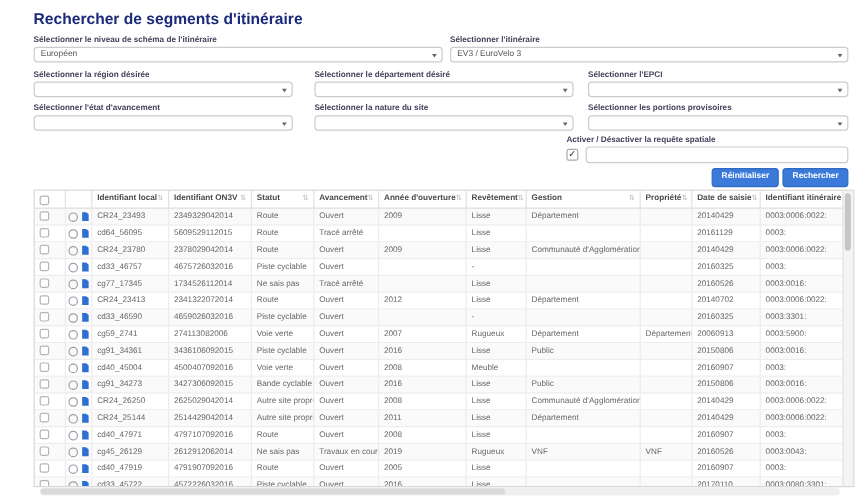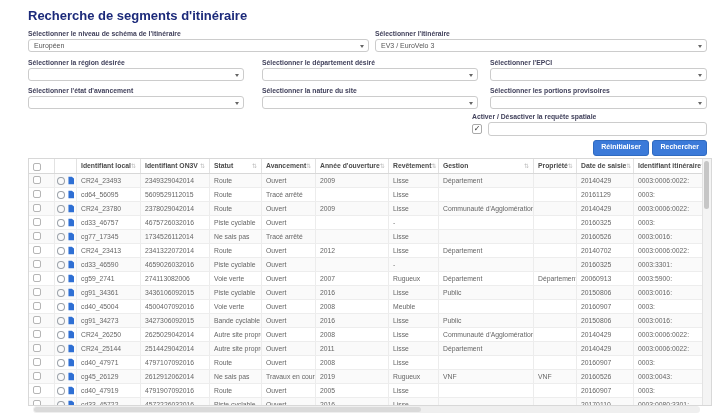--- a/index.html
+++ b/index.html
@@ -39,21 +39,21 @@
   .comment-ic{width:6px;height:6px;border:1px solid #9aa0a8;border-radius:50%;display:inline-block;}
   .file-ic{display:inline-block;}
   .vscroll{position:absolute;right:0;top:0;bottom:0;width:8px;background:#f4f4f4;border-left:1px solid #e3e3e3;}
   .vthumb{position:absolute;left:1px;top:2px;width:5px;height:48px;background:#c6c6c6;border-radius:3px;}
   .hscroll{position:absolute;left:33px;top:406px;width:667px;height:7px;background:#efefef;border-radius:4px;}
   .hthumb{position:absolute;left:1px;top:1px;width:58%;height:5px;background:#dadada;border-radius:3px;}
 </style>
 </head>
 <body>
 
-<div class="title">Recherche de segments d'itinéraire</div>
+<div class="title">Rechercher de segments d'itinéraire</div>
 
 <div class="f-label" style="left:28px;top:30px;">Sélectionner le niveau de schéma de l'itinéraire</div>
 <div class="sel" style="left:28px;top:39px;width:341px;">
   <span>Européen</span>
   <span class="caret"></span>
 </div>
 <div class="f-label" style="left:375px;top:30px;">Sélectionner l'itinéraire</div>
 <div class="sel" style="left:375px;top:39px;width:332px;">
   <span>EV3 / EuroVelo 3</span>
   <span class="caret"></span>

